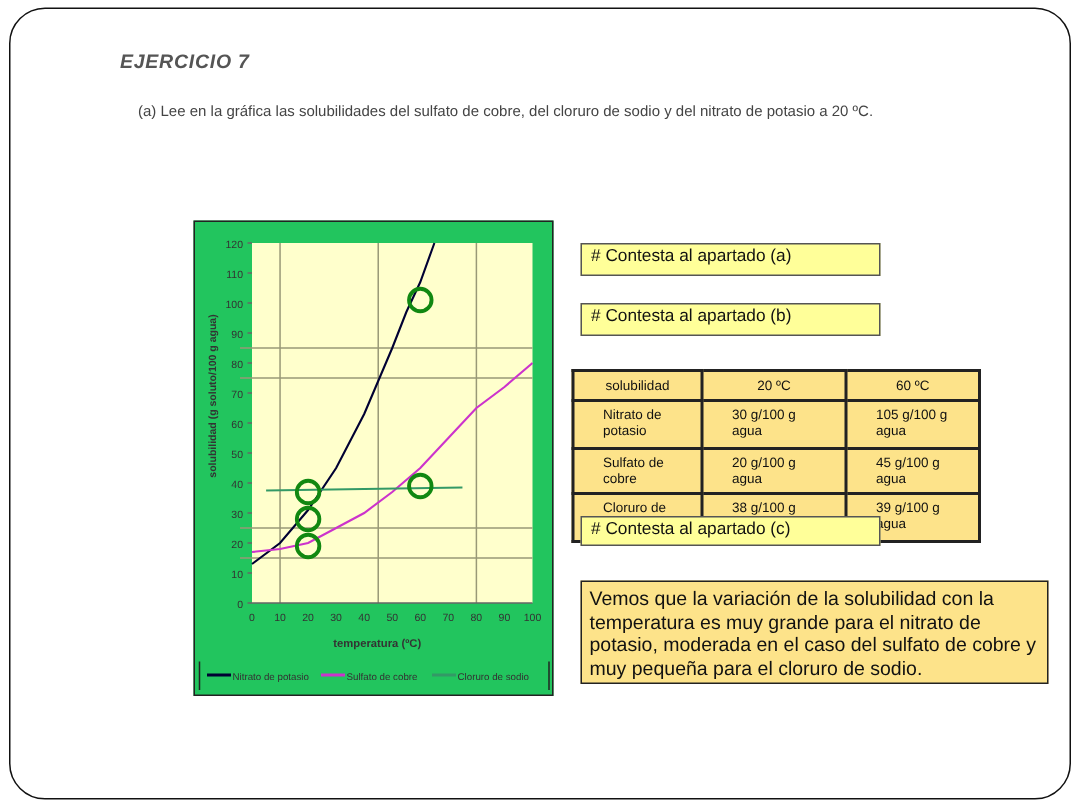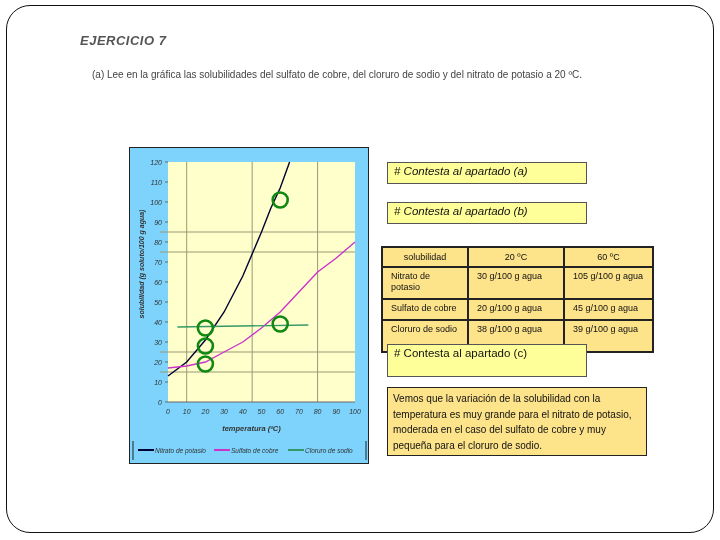--- a/index.html
+++ b/index.html
@@ -14,46 +14,46 @@
     position: absolute; left: 80px; top: 33px; font-size: 13px; font-weight: bold;
     color: #555; letter-spacing: 0.5px; font-style: italic;
   }
   .questions {
     position: absolute; left: 92px; top: 68px; font-size: 10px; color: #444; line-height: 13px;
   }
   .questions div { white-space: nowrap; }
 
   .chart-frame {
     position: absolute; left: 129px; top: 147px; width: 240px; height: 317px;
-    border: 1px solid #222; background: #7dd3fc; font-style: italic;
+    border: 1px solid #222; background: #22c55e;
   }
   .chart-svg { position: absolute; left: 0; top: 0; }
 
   .answer-box {
     position: absolute; background: #ffff99; border: 1px solid #555;
     font-size: 11.5px; color: #111; padding: 2px 0 0 6px; height: 22px; width: 200px;
-    white-space: nowrap; overflow: hidden; font-style: italic;
+    white-space: nowrap; overflow: hidden;
   }
 
   table.sol-table {
     position: absolute; left: 381px; top: 246px; width: 273px;
     border-collapse: collapse; background: #fde38a; font-size: 9px; color: #111;
   }
   table.sol-table td {
-    border: 2px solid #222; padding: 3px 8px; vertical-align: top; line-height: 11px;
+    border: 2px solid #222; padding: 3px 19px; vertical-align: top; line-height: 11px;
   }
   table.sol-table tr.header td { text-align: center; vertical-align: middle; height: 20px; }
   .answer-c {
-    position: absolute; left: 387px; top: 344px; width: 200px; height: 33px;
+    position: absolute; left: 387px; top: 344px; width: 200px; height: 20px;
     background: #ffff99; border: 1px solid #555; font-size: 11.5px; color: #111;
     padding: 0 0 0 6px; overflow: hidden; white-space: nowrap; line-height: 16px;
   }
   .conclusion {
-    position: absolute; left: 387px; top: 387px; width: 260px; height: 69px;
-    background: #fde38a; border: 1px solid #222; font-size: 10px; color: #111;
+    position: absolute; left: 387px; top: 387px; width: 312px; height: 69px;
+    background: #fde38a; border: 1px solid #222; font-size: 13px; color: #111;
     padding: 3px 5px; line-height: 15.5px;
   }
 </style>
 </head>
 <body>
 
 <div class="slide-frame"></div>
 
 <div class="title">EJERCICIO 7</div>
 

